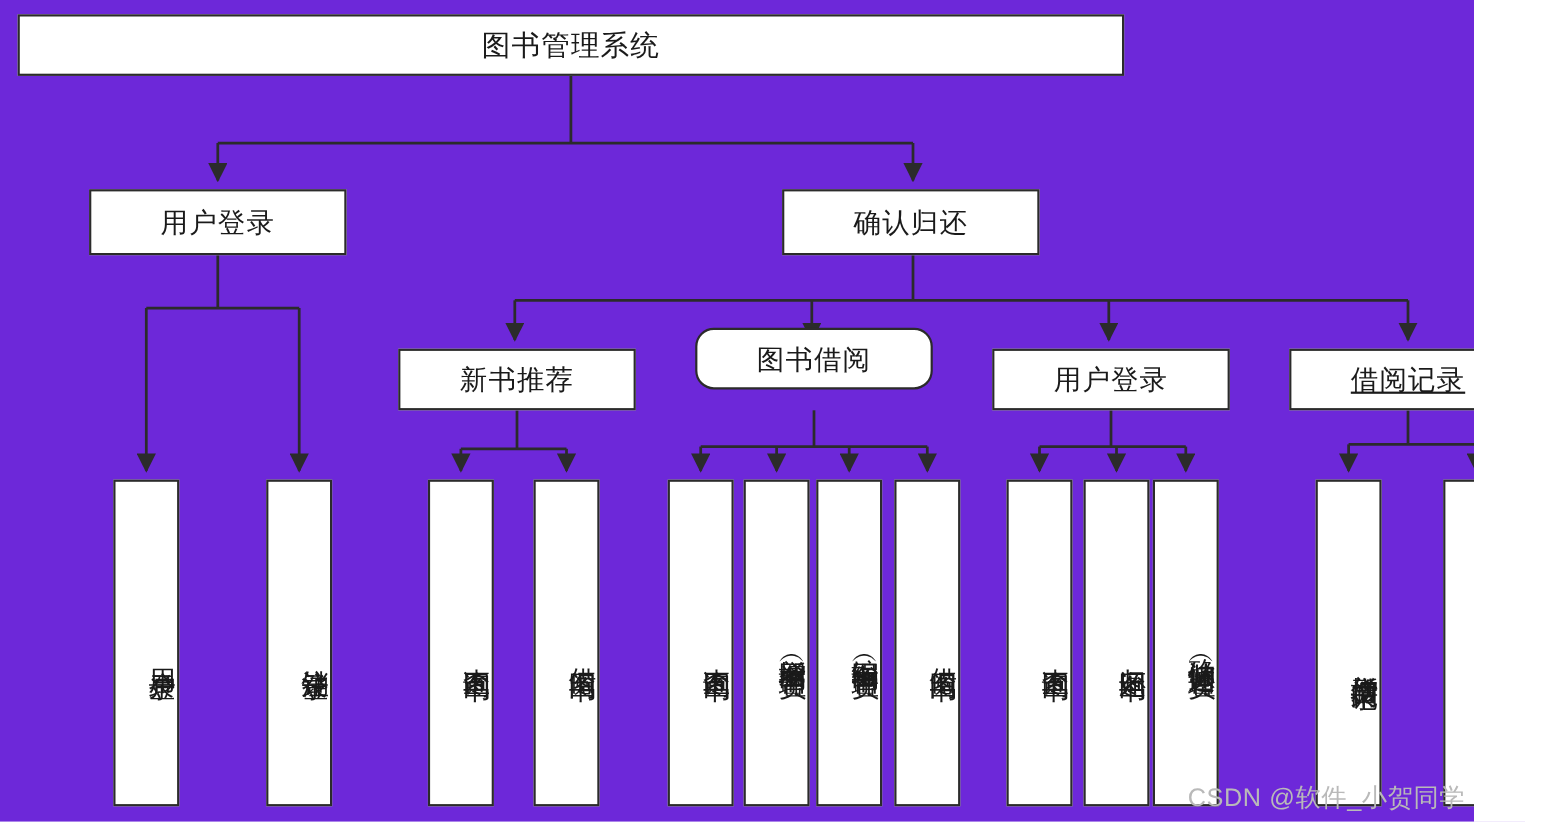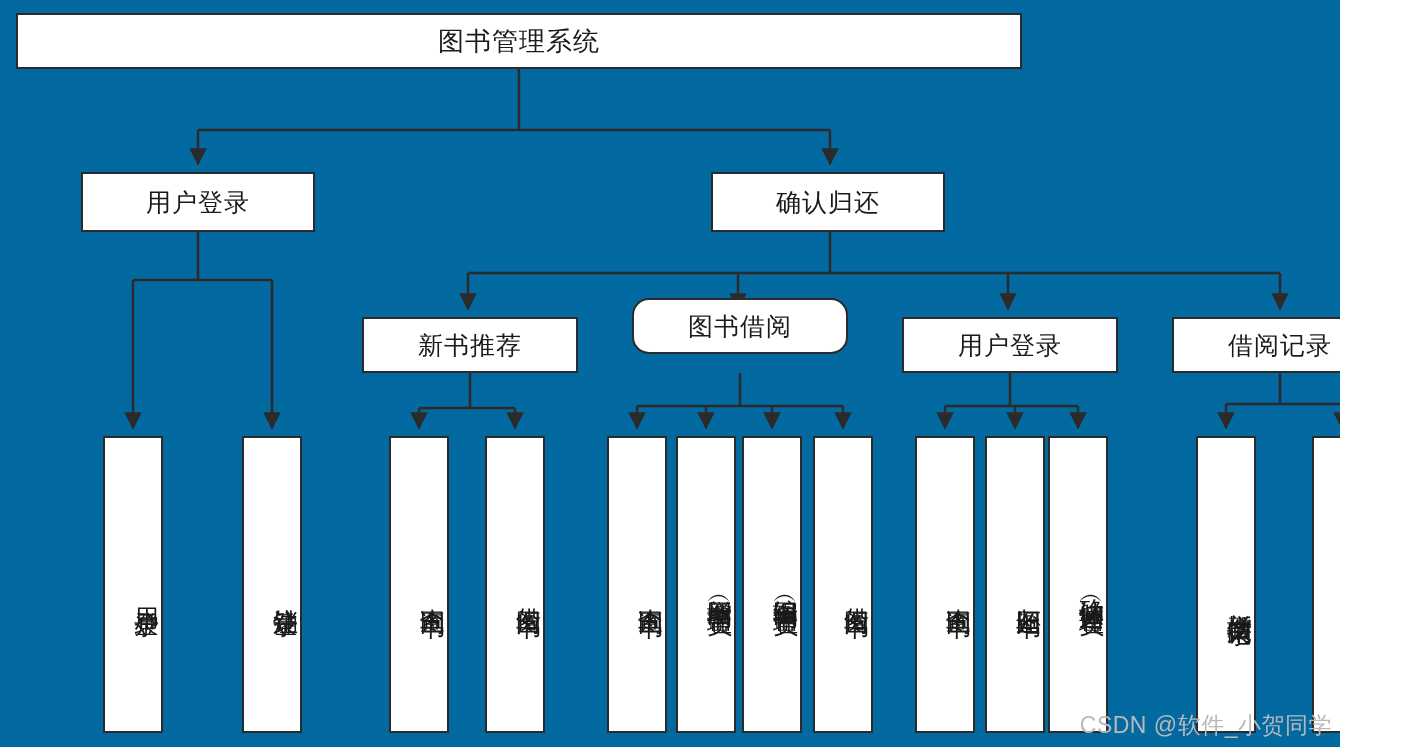--- a/index.html
+++ b/index.html
@@ -8,21 +8,21 @@
     padding: 0;
     background: #ffffff;
   }
   body {
     font-family: "Liberation Sans", "DejaVu Sans", sans-serif;
   }
   #canvas {
     position: relative;
     width: 1340px;
     height: 747px;
-    background: #0369a1;
+    background: #6d28d9;
     overflow: hidden;
   }
   svg.edges {
     position: absolute;
     left: 0;
     top: 0;
     width: 1405px;
     height: 747px;
     pointer-events: none;
   }
@@ -138,21 +138,21 @@
 
   <div class="node h" style="left:362px; top:317px; width:216px; height:56px;">
     <span>新书推荐</span>
   </div>
   <div class="node h" style="left:632px; top:298px; width:216px; height:56px;border-radius:17px;">
     <span>图书借阅</span>
   </div>
   <div class="node h" style="left:902px; top:317px; width:216px; height:56px;">
     <span>用户登录</span>
   </div>
-  <div class="node h" style="left:1172px; top:317px; width:216px; height:56px;">
+  <div class="node h" style="left:1172px; top:317px; width:216px; height:56px;text-decoration:underline;">
     <span>借阅记录</span>
   </div>
 
   <div class="node v" style="left:103px; top:436px; width:60px; height:297px;">
     <span class="vlabel">用户登录</span>
   </div>
   <div class="node v" style="left:242px; top:436px; width:60px; height:297px;">
     <span class="vlabel">注销登录</span>
   </div>
 

